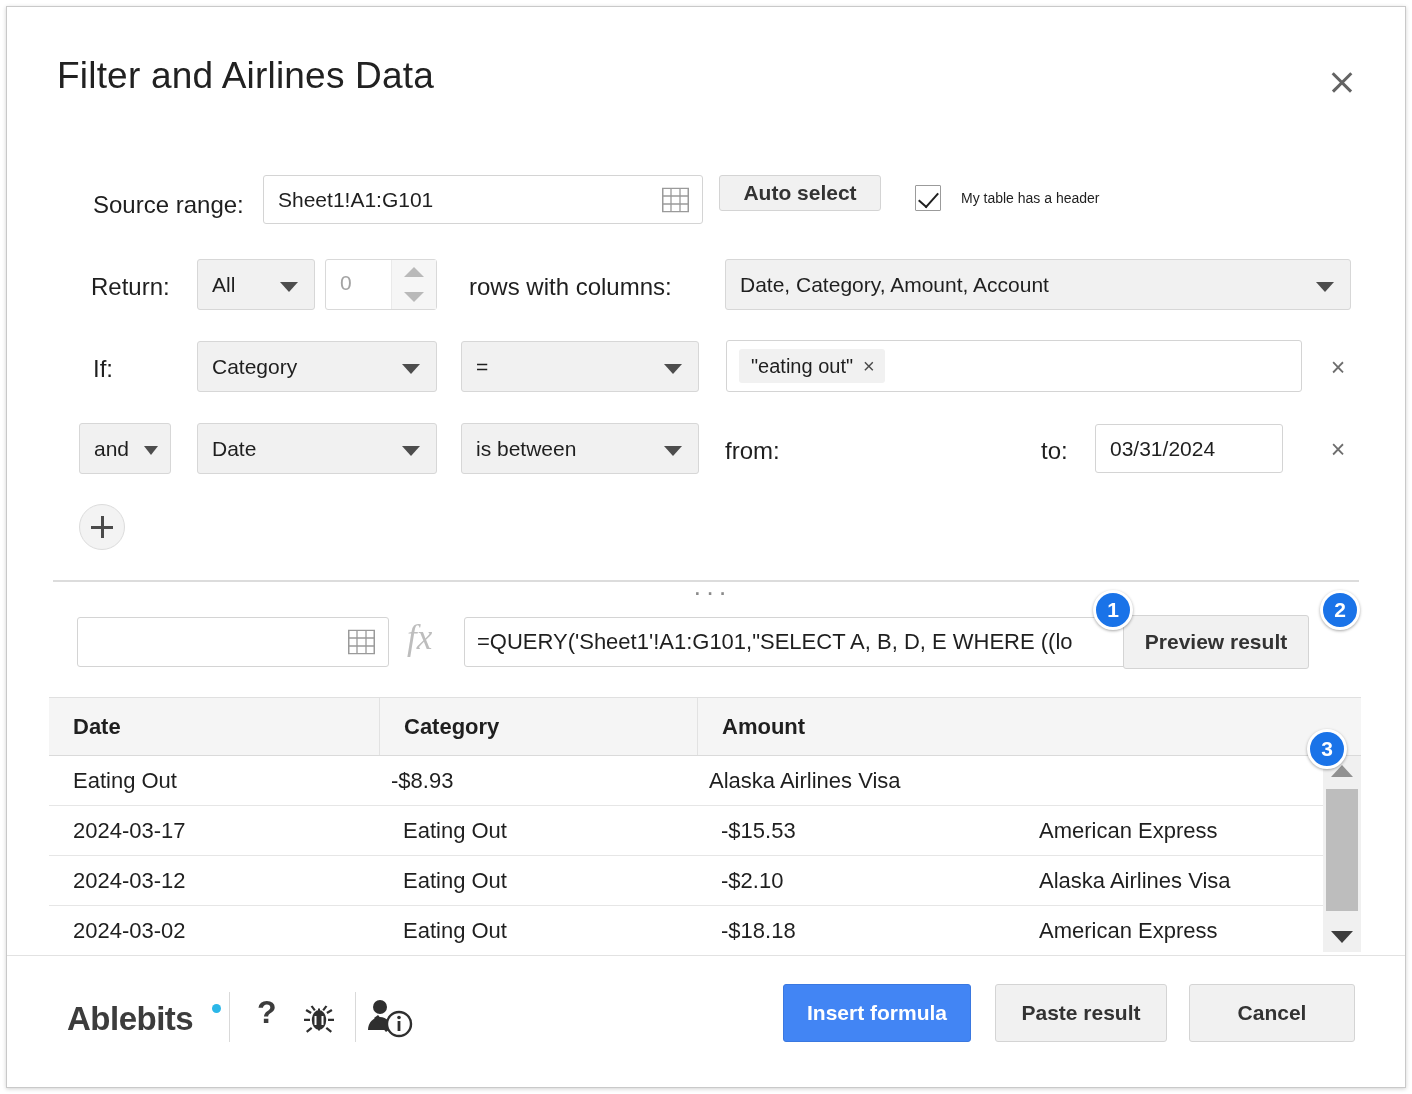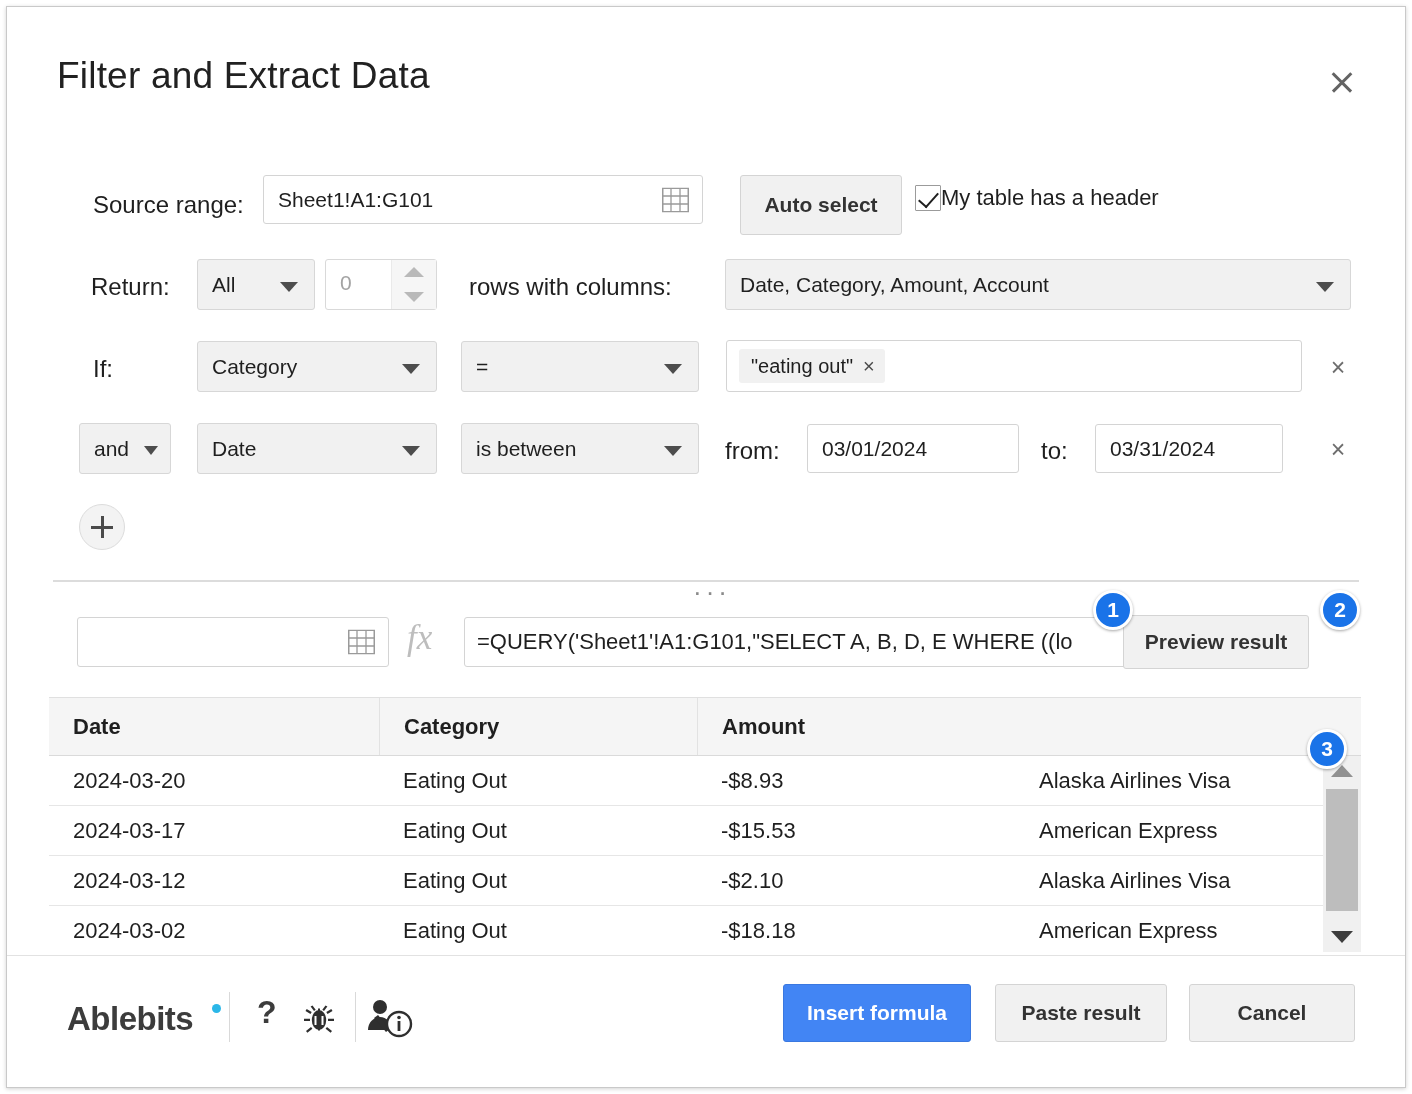--- a/index.html
+++ b/index.html
@@ -101,21 +101,21 @@
   .cbox-wrap { position: absolute; left: 908px; top: 178px; display: flex; align-items: center; cursor: pointer; }
   .cbox {
     width: 26px; height: 26px; border: 1.5px solid #9b9b9b; background: #fff;
     position: relative; border-radius: 1px; flex: none;
   }
   .cbox::after {
     content:""; position:absolute; left: 7px; top: 2px;
     width: 9px; height: 17px; border: solid #1f1f1f;
     border-width: 0 2.6px 2.6px 0; transform: rotate(42deg);
   }
-  .cbox-lbl { margin-left: 0; font-size: 22px; color: #1f1f1f; white-space: nowrap; }
+  .cbox-lbl { margin-left: 20px; font-size: 14px; color: #1f1f1f; white-space: nowrap; }
 
   
   .taginput {
     position: absolute; left: 719px; top: 333px; width: 576px; height: 52px;
     background: #fff; border: 1px solid #d4d4d4; border-radius: 3px;
     display: flex; align-items: center; padding-left: 12px;
   }
   .chip {
     background: #f1f1f1; border-radius: 3px; height: 34px;
     display: flex; align-items: center; padding: 0 10px 0 12px;
@@ -194,38 +194,38 @@
   .logo .dot { position: absolute; left: 145px; top: 4px; width: 9px; height: 9px; border-radius: 50%; background: #2bb7e8; }
   .fsep { position: absolute; top: 36px; width: 1px; height: 50px; background: #d9d9d9; }
   .ficon { position: absolute; top: 40px; cursor: pointer; color: #3c3c3c; }
 </style>
 </head>
 <body>
 
 <div class="dialog">
 
   <div class="title-bar">
-    <div class="title-text">Filter and Extract Data</div>
+    <div class="title-text">Filter and Airlines Data</div>
     <div class="close-btn"></div>
   </div>
 
   <div class="lbl" style="position:absolute;left:86px;top:184px;">Source range:</div>
   <div class="txtbox" style="position:absolute;left:256px;top:168px;width:440px;">
     <span class="val">Sheet1!A1:G101</span>
     <span class="grid-ico">
       <svg width="27" height="25" viewBox="0 0 27 25">
         <rect x="0.75" y="0.75" width="25.5" height="23.5" fill="#fff" stroke="#9a9a9a" stroke-width="1.5"></rect>
         <line x1="0.75" y1="8.5" x2="26.25" y2="8.5" stroke="#9a9a9a" stroke-width="1.3"></line>
         <line x1="0.75" y1="16.5" x2="26.25" y2="16.5" stroke="#9a9a9a" stroke-width="1.3"></line>
         <line x1="9" y1="0.75" x2="9" y2="24.25" stroke="#9a9a9a" stroke-width="1.3"></line>
         <line x1="18" y1="0.75" x2="18" y2="24.25" stroke="#9a9a9a" stroke-width="1.3"></line>
       </svg>
     </span>
   </div>
-  <div class="btn" style="position:absolute;left:733px;top:168px;width:162px;height:60px;">Auto select</div>
+  <div class="btn" style="position:absolute;left:712px;top:168px;width:162px;height:36px;">Auto select</div>
   <div class="cbox-wrap">
     <span class="cbox"></span>
     <span class="cbox-lbl">My table has a header</span>
   </div>
 
   <div class="lbl" style="position:absolute;left:84px;top:266px;">Return:</div>
   <div class="dd" style="position:absolute;left:190px;top:252px;width:118px;">
     <span>All</span>
     <span class="caret"></span>
   </div>
@@ -265,23 +265,20 @@
   </div>
   <div class="dd" style="position:absolute;left:190px;top:416px;width:240px;">
     <span>Date</span>
     <span class="caret"></span>
   </div>
   <div class="dd" style="position:absolute;left:454px;top:416px;width:238px;">
     <span>is between</span>
     <span class="caret"></span>
   </div>
   <div class="lbl" style="position:absolute;left:718px;top:430px;">from:</div>
-  <div class="txtbox" style="position:absolute;left:800px;top:417px;width:212px;">
-    <span class="val">03/01/2024</span>
-  </div>
   <div class="lbl" style="position:absolute;left:1034px;top:430px;">to:</div>
   <div class="txtbox" style="position:absolute;left:1088px;top:417px;width:188px;">
     <span class="val">03/31/2024</span>
   </div>
   <div class="rowx" style="left:1318px;top:428px;">×</div>
 
   <div class="plus-btn"></div>
 
   <div class="divider"></div>
   <div class="dots">···</div>
@@ -309,21 +306,20 @@
   <div class="badge" style="left:1300px;top:722px;">3</div>
 
   <div class="table-wrap">
     <div class="trow head">
       <div class="tcell c0">Date</div>
       <div class="tcell c1">Category</div>
       <div class="tcell c2">Amount</div>
     </div>
 
     <div class="trow">
-      <div class="tcell c0">2024-03-20</div>
       <div class="tcell c1">Eating Out</div>
       <div class="tcell c2">-$8.93</div>
       <div class="tcell c3">Alaska Airlines Visa</div>
     </div>
     <div class="trow">
       <div class="tcell c0">2024-03-17</div>
       <div class="tcell c1">Eating Out</div>
       <div class="tcell c2">-$15.53</div>
       <div class="tcell c3">American Express</div>
     </div>

